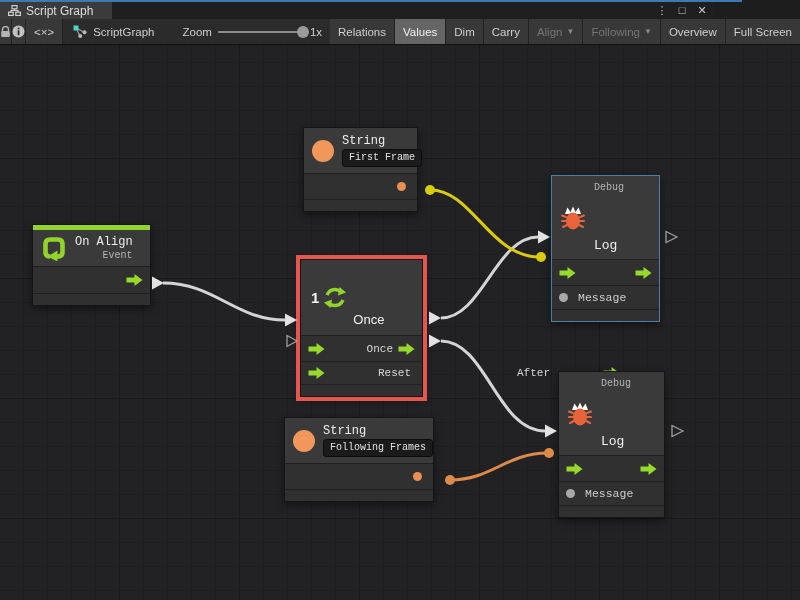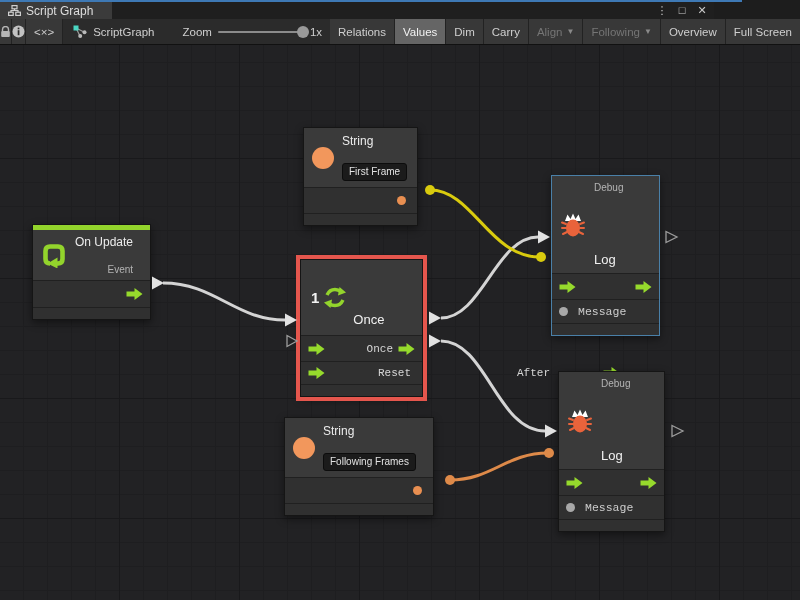--- a/index.html
+++ b/index.html
@@ -44,21 +44,21 @@
 
   .layer { position:absolute; left:0; top:0; width:800px; height:600px; }
   svg.wires { position:absolute; left:0; top:0; width:800px; height:600px; pointer-events:none; }
 
   
   .node { position:absolute; background:#303030; border:1px solid #151515;
     box-shadow:0 3px 8px rgba(0,0,0,.45); color:#e4e4e4; }
   .node.blue { border-color:#4a80a8; }
   .node.selected { outline:4px solid #e5564d; }
   .n-head { background:#3a3a3a; border-bottom:1px solid #202020; display:flex; align-items:center; gap:8px; padding:6px 10px 6px 8px; }
-  .n-head-col { display:flex; flex-direction:column; gap:15px; }
+  .n-head-col { display:flex; flex-direction:column; gap:1px;font-family:Liberation Mono, monospace; }
   .n-title { font-size:12px; color:#ececec; }
   .n-sub { font-size:10px; color:#b4b4b4;text-align:right; }
   .n-title-big { font-size:13px; color:#f0f0f0;margin-top:44px; }
   .n-field { background:#1b1b1b; border:1px solid #0c0c0c; border-radius:3px; padding:1px 6px;
     font-size:10px; color:#e2e2e2; line-height:14px; white-space:nowrap; }
   .n-row { display:flex; align-items:center; padding:0 7px; border-bottom:1px solid #202020;font-family:Liberation Mono, monospace; }
   .n-foot { height:11px; background:#303030; }
   .greenbar { height:5px; background:#93d42c; }
   .spacer { flex:1; }
   .port-label { font-size:11px; color:#d6d6d6; padding:0 5px; }
@@ -153,21 +153,21 @@
   <div class="layer">
 
     <div class="node" style="left:32px; top:224px; width:119px;">
       <div class="greenbar"></div>
       <div class="n-head" style="padding:5px 8px;">
         <svg width="26" height="26" viewBox="0 0 26 26">
           <path d="M9 21.5 Q4.5 21.5 4.5 17 V9 Q4.5 4.5 9 4.5 H17 Q21.5 4.5 21.5 9 V17 Q21.5 21.5 17 21.5 H14.5" fill="none" stroke="#93d42c" stroke-width="4.6" stroke-linejoin="round"></path>
           <path d="M16.5 15.5 L6.5 21.5 L16.5 26.5 Z" fill="#93d42c"></path>
         </svg>
         <div class="n-head-col">
-          <div class="n-title">On Update</div>
+          <div class="n-title">On Align</div>
           <div class="n-sub">Event</div>
         </div>
       </div>
       <div class="n-row" style="height:27px;">
         <span class="spacer"></span>
         <svg class="flow-arrow" viewBox="0 0 16 12">
             <path d="M0 3.5 H8 V0 L16 6 L8 12 V8.5 H0 Z"></path>
           </svg>
       </div>
       <div class="n-foot"></div>

